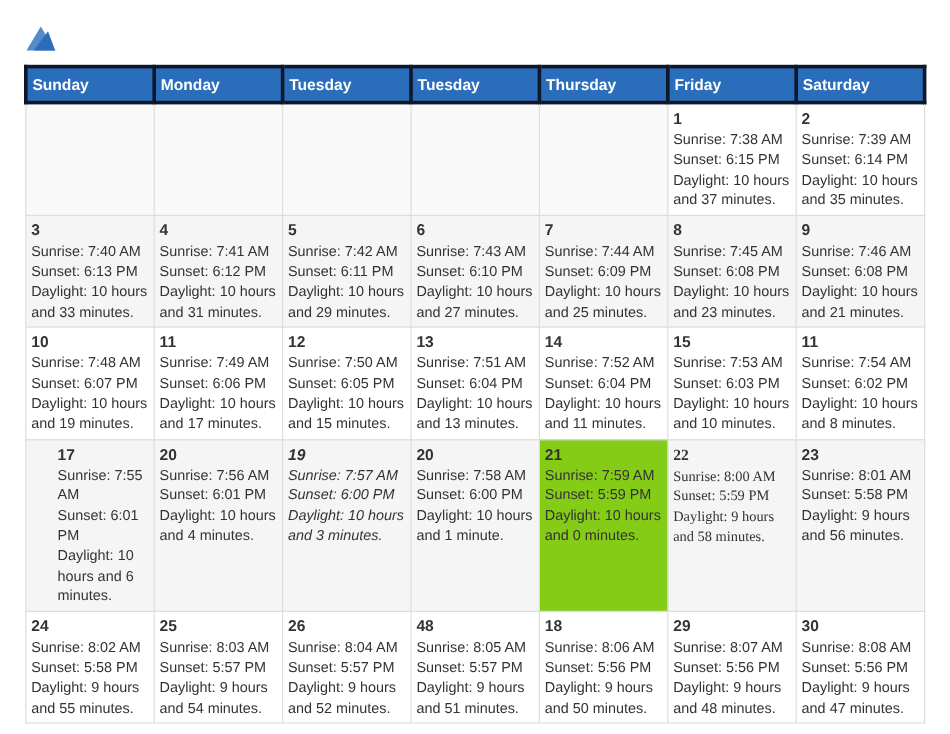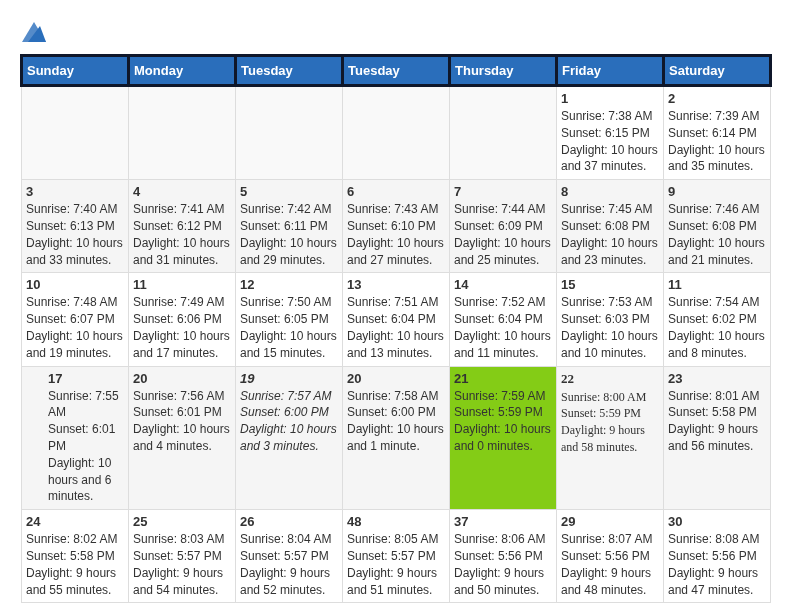--- a/index.html
+++ b/index.html
@@ -234,21 +234,21 @@
         </td>
         <td>
           <div class="day-num">26</div>
           <div class="day-info">Sunrise: 8:04 AM<br>Sunset: 5:57 PM<br>Daylight: 9 hours and 52 minutes.</div>
         </td>
         <td>
           <div class="day-num">48</div>
           <div class="day-info">Sunrise: 8:05 AM<br>Sunset: 5:57 PM<br>Daylight: 9 hours and 51 minutes.</div>
         </td>
         <td>
-          <div class="day-num">37</div>
+          <div class="day-num">18</div>
           <div class="day-info">Sunrise: 8:06 AM<br>Sunset: 5:56 PM<br>Daylight: 9 hours and 50 minutes.</div>
         </td>
         <td>
           <div class="day-num">29</div>
           <div class="day-info">Sunrise: 8:07 AM<br>Sunset: 5:56 PM<br>Daylight: 9 hours and 48 minutes.</div>
         </td>
         <td>
           <div class="day-num">30</div>
           <div class="day-info">Sunrise: 8:08 AM<br>Sunset: 5:56 PM<br>Daylight: 9 hours and 47 minutes.</div>
         </td>

